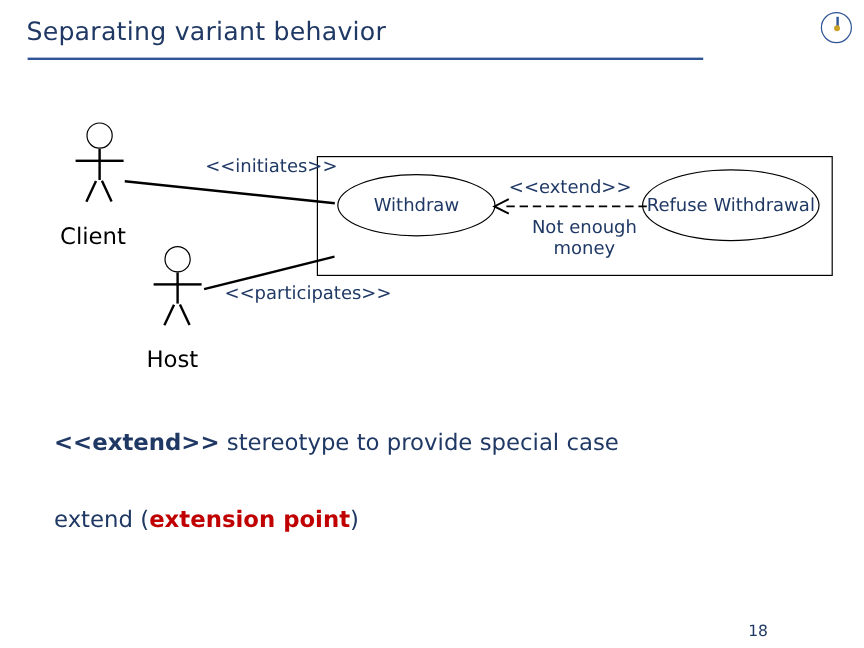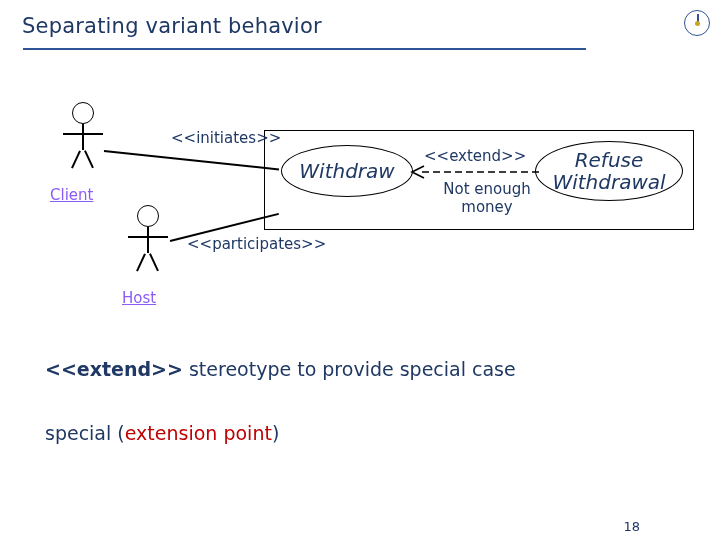--- a/index.html
+++ b/index.html
@@ -123,39 +123,37 @@
     left: 34px;
     top: 47px;
     width: 1.5px;
     height: 19px;
     background: #000;
     transform: rotate(-25deg);
     transform-origin: bottom center;
   }
   .actor-label {
     position: absolute;
-    font-size: 15px;
-    color: #8b5cf6;
+    font-size: 19px;
+    color: #000000;
     white-space: nowrap;
-    text-decoration: underline;
   }
   
   .usecase {
     position: absolute;
     border: 1.5px solid #000;
     border-radius: 50%;
     box-sizing: border-box;
     display: flex;
     align-items: center;
     justify-content: center;
     text-align: center;
     color: #1f3864;
-    font-size: 20px;
+    font-size: 15px;
     line-height: 1.1;
-    font-style: italic;
   }
   
   .dlabel {
     position: absolute;
     font-size: 15px;
     color: #1f3864;
     white-space: nowrap;
   }
   .dlabel.center {
     text-align: center;
@@ -173,21 +171,21 @@
     color: #1f3864;
     font-size: 19px;
     line-height: 1.45;
     margin-left: 20px;
   }
   .bodytext b {
     font-weight: bold;
   }
   .kw-red {
     color: #c00000;
-    font-weight: normal;
+    font-weight: bold;
   }
   .pagenum {
     position: absolute;
     right: 12px;
     bottom: 6px;
     font-size: 13px;
     color: #1f3864;
   }
 </style>
 </head>
@@ -243,18 +241,18 @@
   </svg>
 
   <div class="dlabel" style="left:424px; top:147px;">&lt;&lt;extend&gt;&gt;</div>
   <div class="dlabel center" style="left:424px; top:168px; width:126px;margin-top:12px;">Not enough money</div>
 
   <div class="bodytext" style="left:25px; top:356px;">
     <b>&lt;&lt;extend&gt;&gt;</b><span> stereotype to provide special case</span>
   </div>
 
   <div class="bodytext" style="left:25px; top:420px; width:640px;">
-    <div><span>special (</span><span class="kw-red">extension point</span><span>)</span></div>
+    <div><span>extend (</span><span class="kw-red">extension point</span><span>)</span></div>
   </div>
 
   <div class="pagenum">18</div>
 
 </div>
 
 </body></html>

